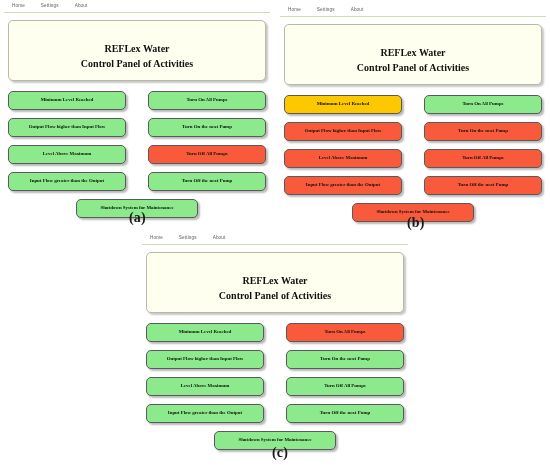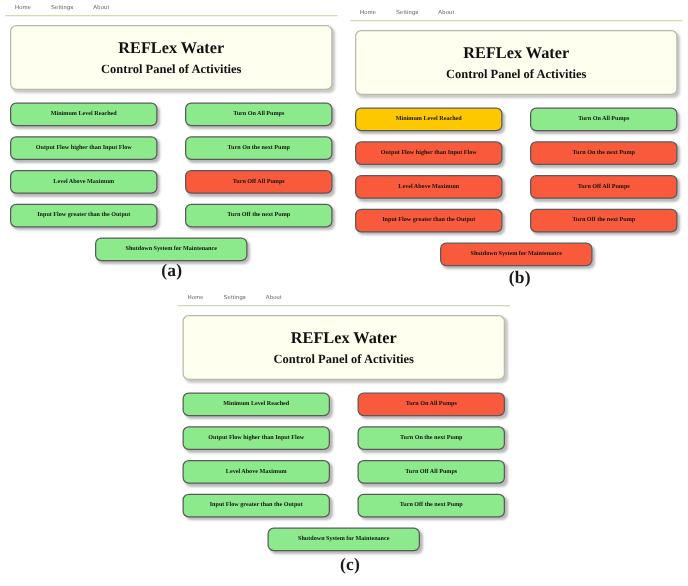--- a/index.html
+++ b/index.html
@@ -69,21 +69,21 @@
     padding: 7px 6px 8px 6px;
     text-align: center;
     box-shadow: 2px 2px 2px rgba(0,0,0,0.22);
   }
   .header-line {
     font-family: "Liberation Serif", serif;
     font-weight: bold;
     color: #111111;
     line-height: 1.55;
   }
-  .header-title    { font-size: 13px; }
+  .header-title    { font-size: 10px; margin-top: 13px; }
   .header-subtitle { font-size: 10px; }
 
   
   .btn-grid {
     margin: 10px 4px 0 4px;
     display: grid;
     grid-template-columns: 1fr 1fr;
     column-gap: 22px;
     row-gap: 8px;
   }

